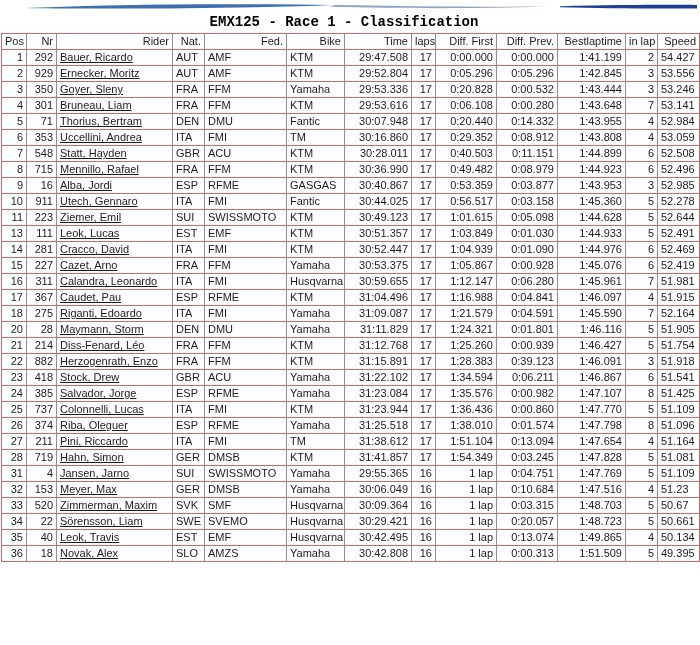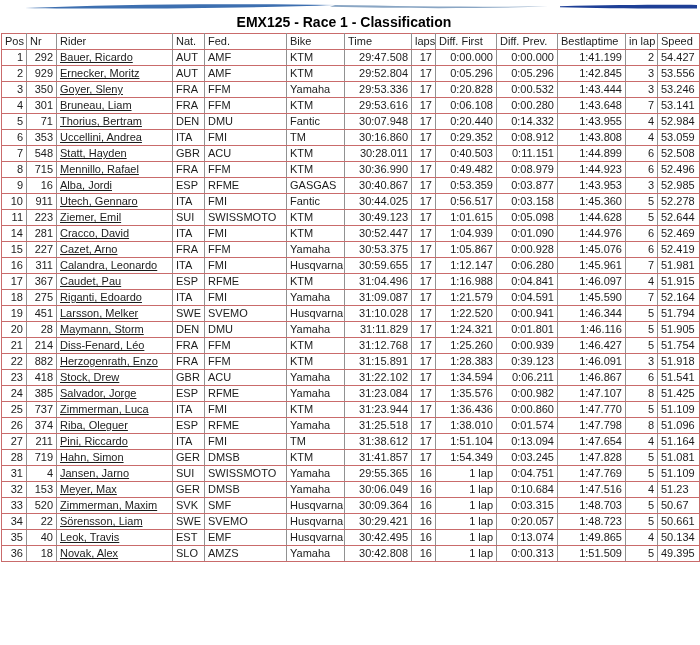--- a/index.html
+++ b/index.html
@@ -3,35 +3,35 @@
 <meta charset="utf-8">
 <style>
   html,body{margin:0;padding:0;}
   body{
     width:700px;height:645px;overflow:hidden;background:#ffffff;
     font-family:"Liberation Sans", sans-serif;color:#1c1c1c;
   }
   .swoosh{width:700px;height:13px;display:block;}
   .page-title{
     font-size:14px;font-weight:bold;text-align:center;
-    margin:1px 12px 3px 0;color:#000;
+    margin:1px 12px 3px 0;color:#000;font-family:Liberation Mono, monospace;
   }
   table.classification{
     border-collapse:collapse;table-layout:fixed;
     width:698px;margin-left:1px;
     border:1px solid #c96b6b;
   }
   .classification th,.classification td{
     font-size:11px;font-weight:normal;height:15px;line-height:15px;
     padding:0 3px;white-space:nowrap;overflow:hidden;
     border-bottom:1px solid #c96b6b;
     border-right:1px solid #919191;
     background:#fff;color:#1c1c1c;
   }
-  .classification th{text-align:left;margin-left:20px;}
+  .classification th{text-align:right;margin-left:20px;}
   .classification th:last-child,.classification td:last-child{border-right:none;}
   .al{text-align:left;}
   .ar{text-align:right;}
   .rider-link{text-decoration:underline;color:#1c1c1c;cursor:pointer;}
 </style>
 </head>
 <body>
 
 <svg class="swoosh" viewBox="0 0 700 13" xmlns="http://www.w3.org/2000/svg">
   <path d="M25 8 C110 4.5, 210 3.2, 335 5 C255 8.2, 120 9.5, 25 8 Z" fill="#3d6fb0"></path>
@@ -234,20 +234,35 @@
         <td class="al">KTM</td>
         <td class="ar">30:49.123</td>
         <td class="ar">17</td>
         <td class="ar">1:01.615</td>
         <td class="ar">0:05.098</td>
         <td class="ar">1:44.628</td>
         <td class="ar">5</td>
         <td class="al">52.644</td>
       </tr>
       <tr>
+        <td class="ar">13</td>
+        <td class="ar">111</td>
+        <td class="al"><span class="rider-link">Leok, Lucas</span></td>
+        <td class="al">EST</td>
+        <td class="al">EMF</td>
+        <td class="al">KTM</td>
+        <td class="ar">30:51.357</td>
+        <td class="ar">17</td>
+        <td class="ar">1:03.849</td>
+        <td class="ar">0:01.030</td>
+        <td class="ar">1:44.933</td>
+        <td class="ar">5</td>
+        <td class="al">52.491</td>
+      </tr>
+      <tr>
         <td class="ar">14</td>
         <td class="ar">281</td>
         <td class="al"><span class="rider-link">Cracco, David</span></td>
         <td class="al">ITA</td>
         <td class="al">FMI</td>
         <td class="al">KTM</td>
         <td class="ar">30:52.447</td>
         <td class="ar">17</td>
         <td class="ar">1:04.939</td>
         <td class="ar">0:01.090</td>
@@ -309,35 +324,20 @@
         <td class="al">Yamaha</td>
         <td class="ar">31:09.087</td>
         <td class="ar">17</td>
         <td class="ar">1:21.579</td>
         <td class="ar">0:04.591</td>
         <td class="ar">1:45.590</td>
         <td class="ar">7</td>
         <td class="al">52.164</td>
       </tr>
       <tr>
-        <td class="ar">19</td>
-        <td class="ar">451</td>
-        <td class="al"><span class="rider-link">Larsson, Melker</span></td>
-        <td class="al">SWE</td>
-        <td class="al">SVEMO</td>
-        <td class="al">Husqvarna</td>
-        <td class="ar">31:10.028</td>
-        <td class="ar">17</td>
-        <td class="ar">1:22.520</td>
-        <td class="ar">0:00.941</td>
-        <td class="ar">1:46.344</td>
-        <td class="ar">5</td>
-        <td class="al">51.794</td>
-      </tr>
-      <tr>
         <td class="ar">20</td>
         <td class="ar">28</td>
         <td class="al"><span class="rider-link">Maymann, Storm</span></td>
         <td class="al">DEN</td>
         <td class="al">DMU</td>
         <td class="al">Yamaha</td>
         <td class="ar">31:11.829</td>
         <td class="ar">17</td>
         <td class="ar">1:24.321</td>
         <td class="ar">0:01.801</td>
@@ -401,21 +401,21 @@
         <td class="ar">17</td>
         <td class="ar">1:35.576</td>
         <td class="ar">0:00.982</td>
         <td class="ar">1:47.107</td>
         <td class="ar">8</td>
         <td class="al">51.425</td>
       </tr>
       <tr>
         <td class="ar">25</td>
         <td class="ar">737</td>
-        <td class="al"><span class="rider-link">Zimmerman, Luca</span></td>
+        <td class="al"><span class="rider-link">Colonnelli, Lucas</span></td>
         <td class="al">ITA</td>
         <td class="al">FMI</td>
         <td class="al">KTM</td>
         <td class="ar">31:23.944</td>
         <td class="ar">17</td>
         <td class="ar">1:36.436</td>
         <td class="ar">0:00.860</td>
         <td class="ar">1:47.770</td>
         <td class="ar">5</td>
         <td class="al">51.109</td>

